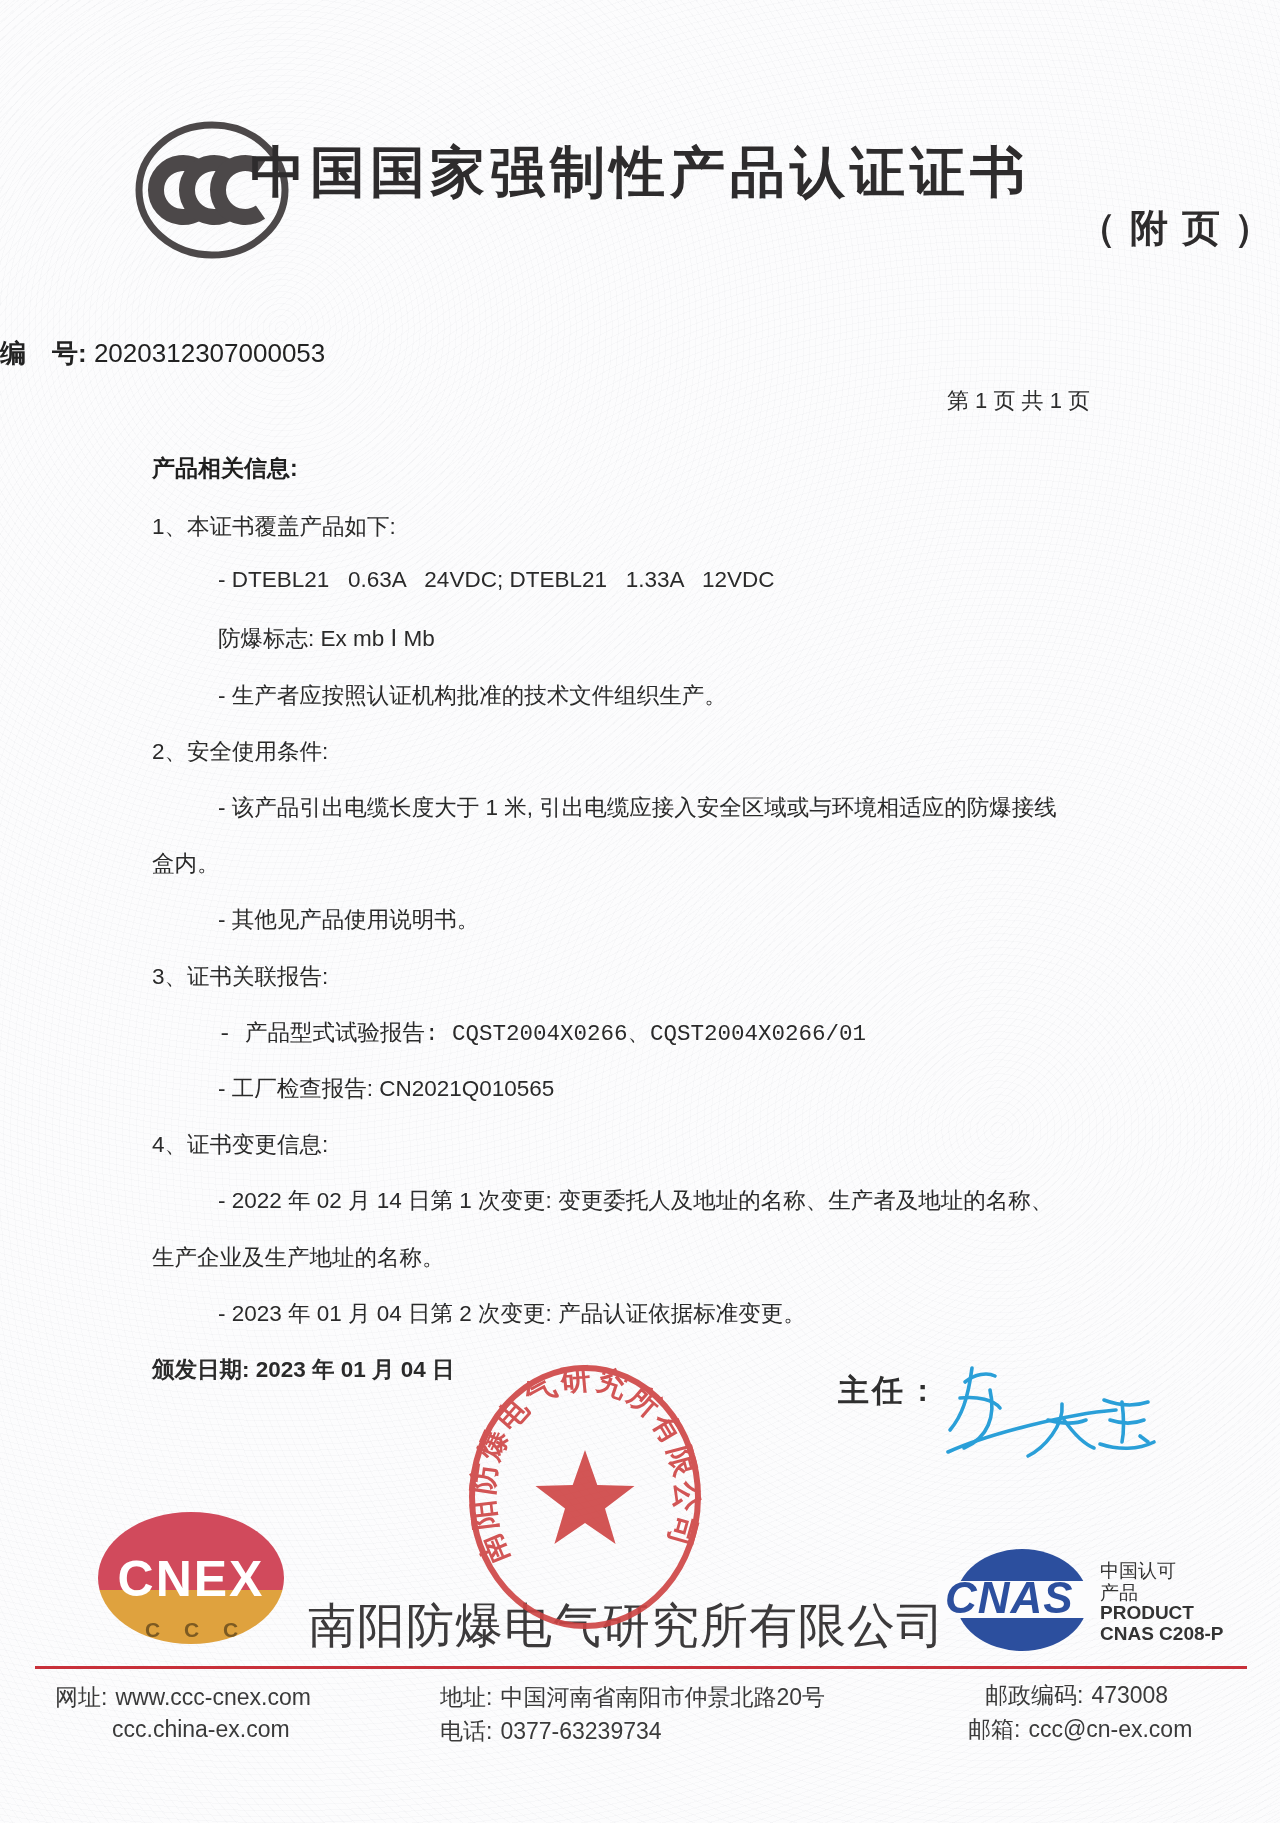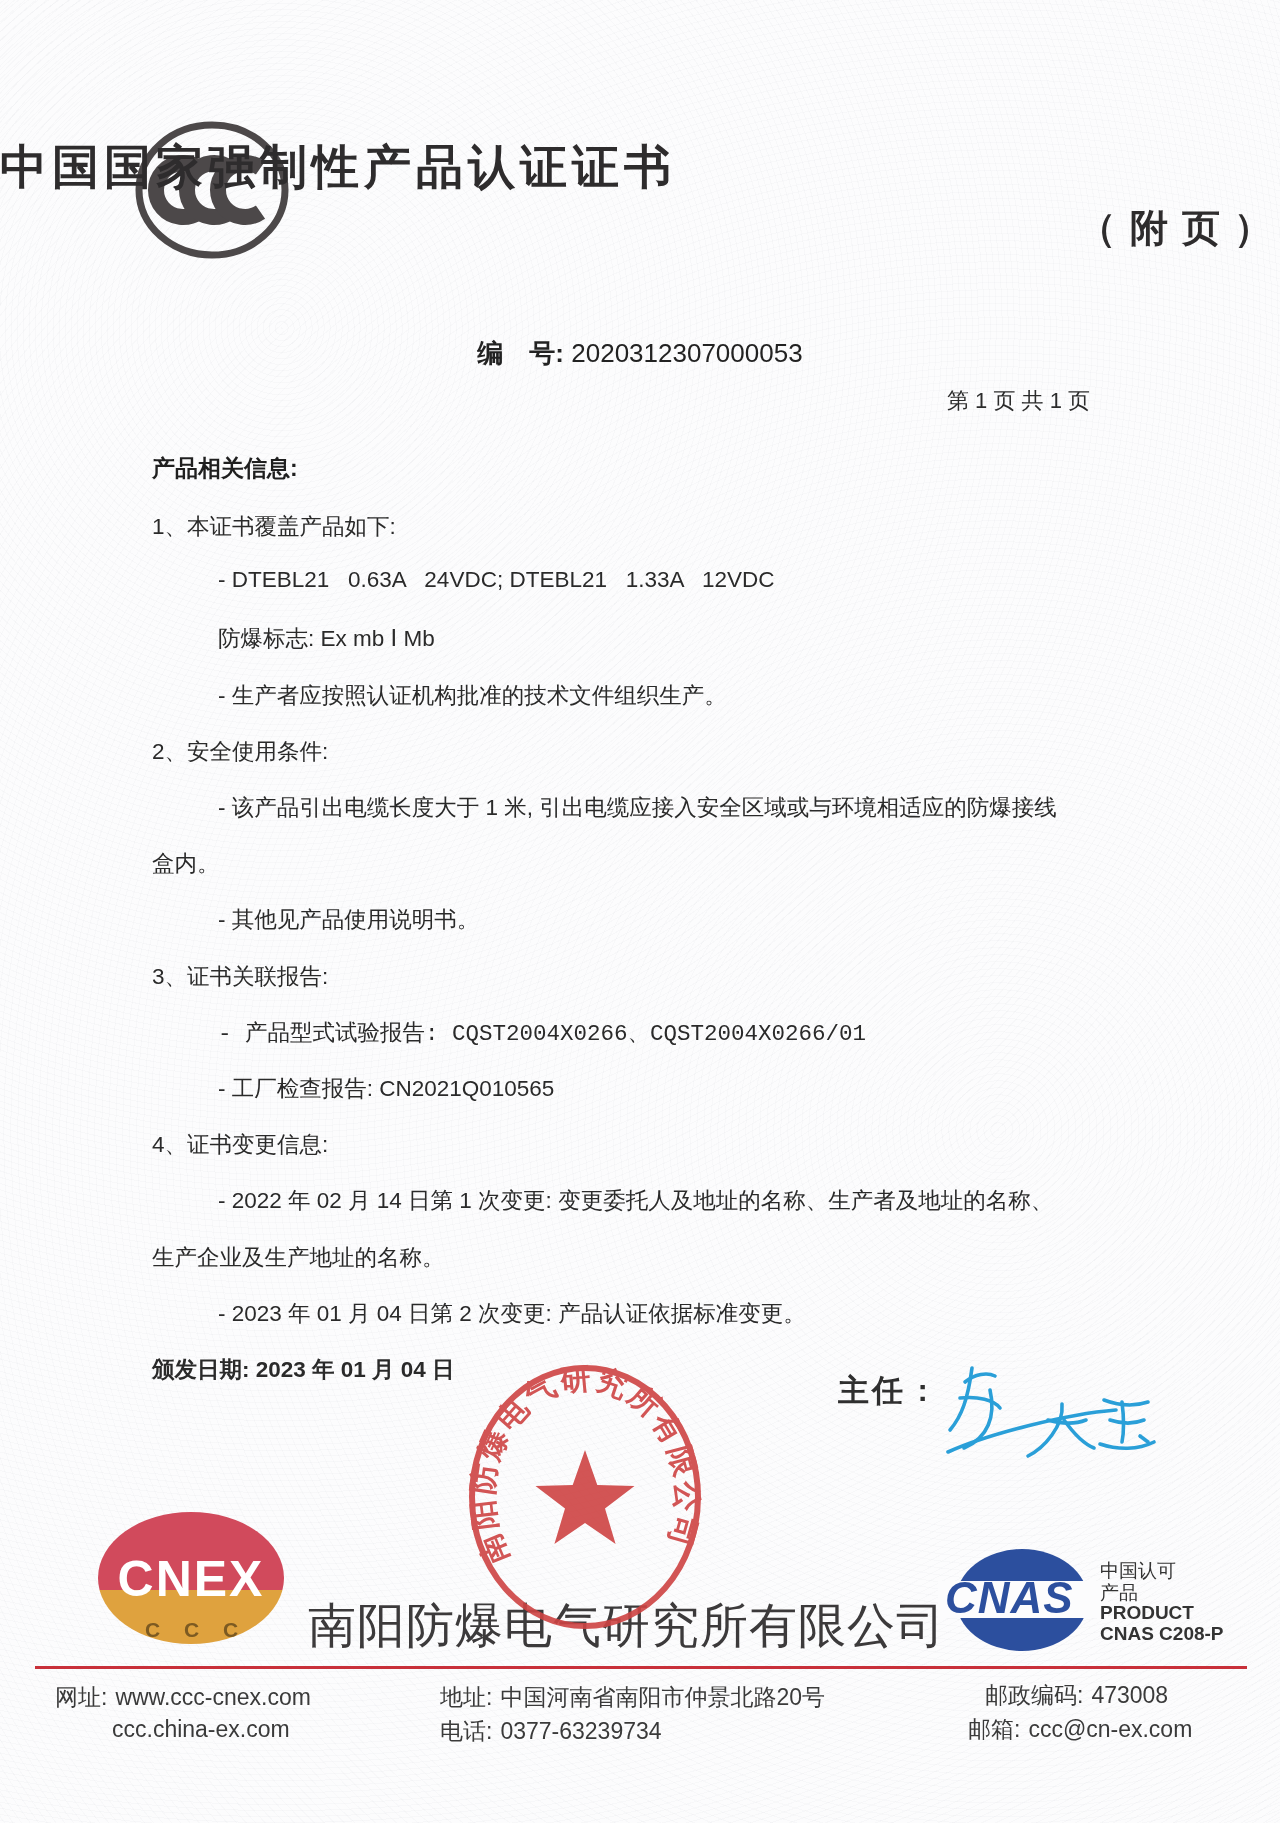--- a/index.html
+++ b/index.html
@@ -6,23 +6,23 @@
   #page{
     position:relative;width:1280px;height:1823px;margin:0 auto;overflow:hidden;
     background:
       repeating-radial-gradient(circle at 22% 18%, rgba(140,146,158,0.045) 0 1px, transparent 1px 6px),
       repeating-radial-gradient(circle at 78% 62%, rgba(140,146,158,0.04) 0 1px, transparent 1px 7px),
       #fcfcfd;
     font-family:"Liberation Sans","DejaVu Sans",sans-serif;
     color:#2b2b2b;
   }
   .abs{position:absolute;}
-  .title{left:0;width:100%;top:136px;text-align:left;font-size:47px;font-weight:700;letter-spacing:5px;color:#2e2c2d;}
+  .title{left:0;width:100%;top:136px;text-align:center;font-size:55px;font-weight:700;letter-spacing:5px;color:#2e2c2d;}
   .subtitle{left:0;width:100%;top:203px;text-align:right;font-size:38px;font-weight:700;letter-spacing:14px;color:#2e2c2d;padding-left:6px;}
-  .certno{left:0;width:100%;top:336px;text-align:center;font-size:26px;color:#222;white-space:pre;}
+  .certno{left:0;width:100%;top:336px;font-size:26px;color:#222;white-space:pre;}
   .certno .lbl{font-weight:700;}
   .pageind{top:386px;right:190px;font-size:22px;color:#2b2b2b;white-space:pre;}
   .secheading{left:152px;top:453px;font-size:23px;font-weight:700;color:#1f1f1f;}
   .bline{position:absolute;font-size:22.5px;color:#2a2a2a;white-space:pre;}
   .indent-item{left:152px;}
   .indent-sub{left:218px;}
   .indent-cont{left:152px;}
   .director{left:838px;top:1370px;font-size:31px;font-weight:600;letter-spacing:3px;color:#2f2f2f;white-space:pre;}
   .companyname{left:308px;top:1594px;font-size:48px;color:#3c3a3b;letter-spacing:1px;white-space:pre;}
   .divider{left:35px;top:1666px;width:1212px;height:3px;background:#c8303a;}

